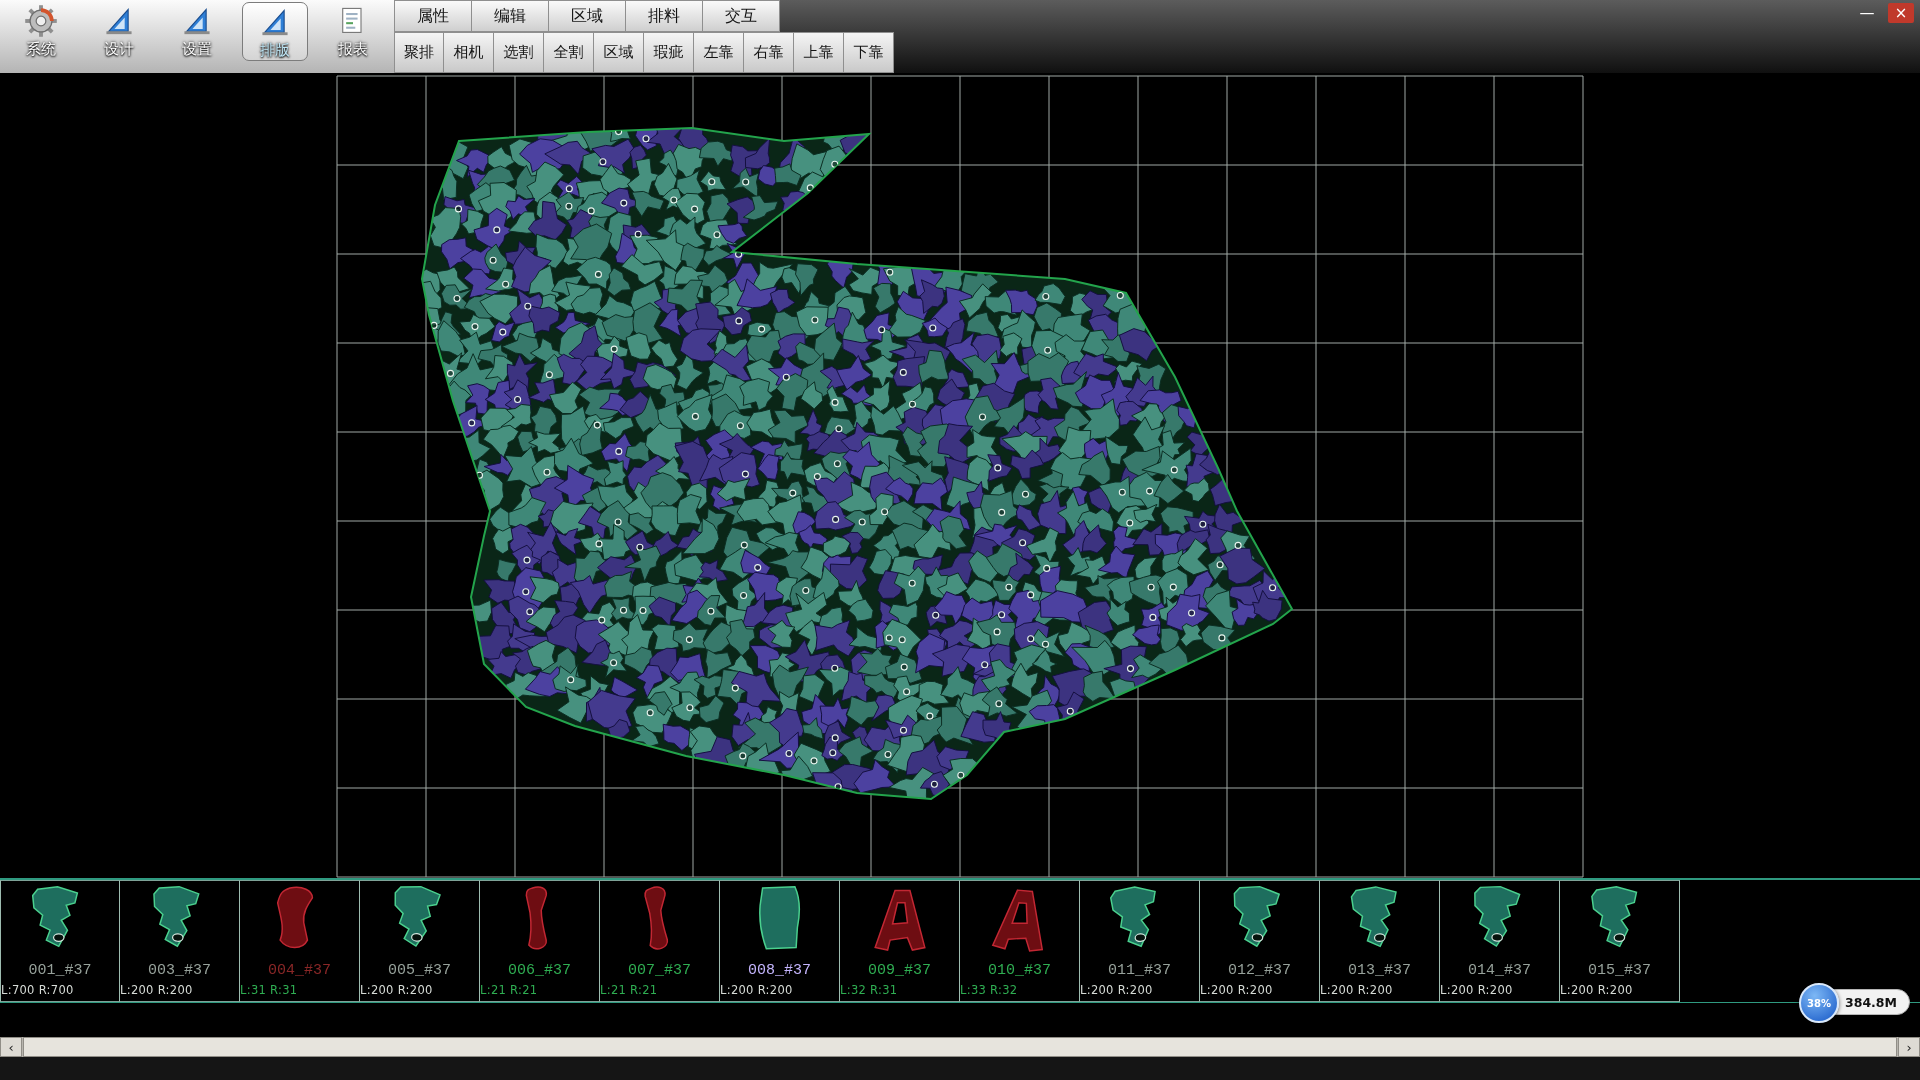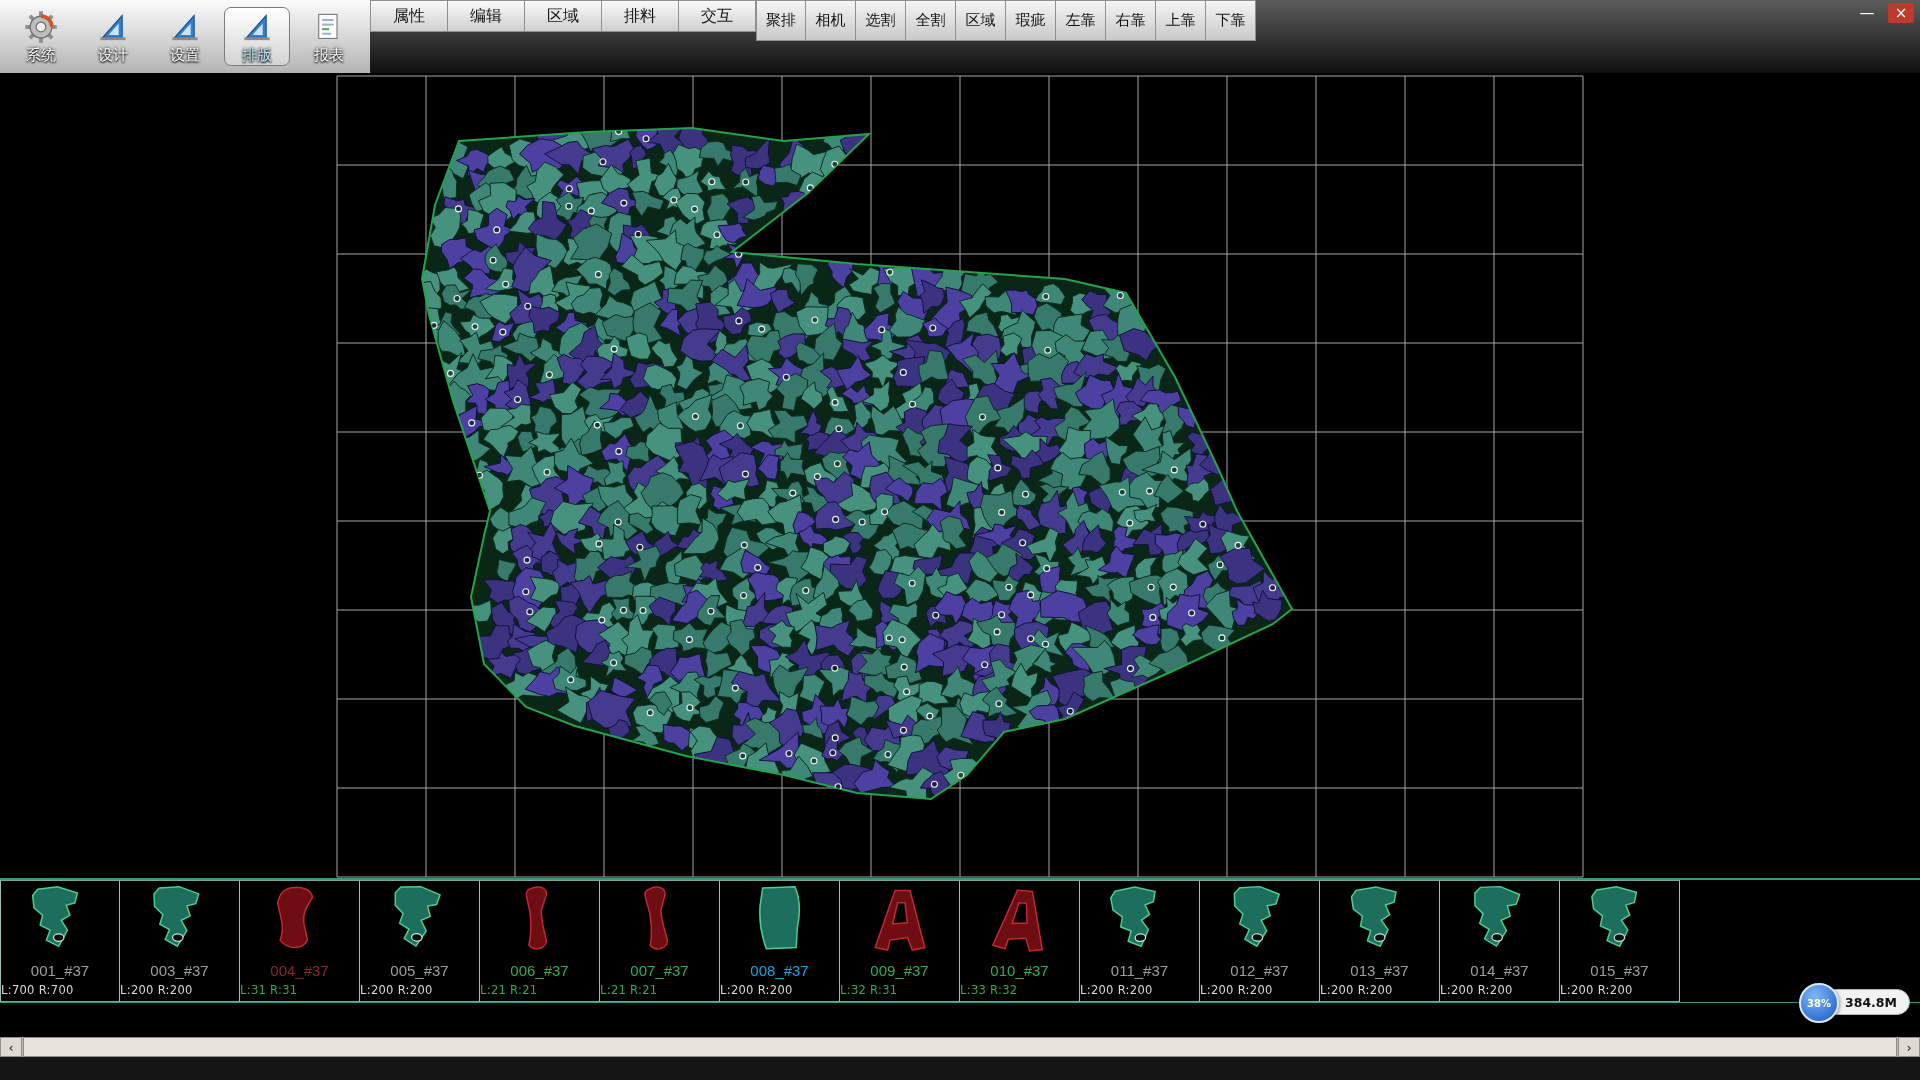--- a/index.html
+++ b/index.html
@@ -1,48 +1,48 @@
 <!DOCTYPE html>
 <html><head>
 <meta charset="utf-8">
 <style>
   *{margin:0;padding:0;box-sizing:border-box}
   html,body{width:1920px;height:1080px;overflow:hidden;background:#000;font-family:"DejaVu Sans",sans-serif}
   .app{width:1920px;height:1080px;display:flex;flex-direction:column;position:relative}
 
   
   .topbar{height:73px;display:flex;background:linear-gradient(180deg,#5c5c5c,#101010);flex:0 0 auto}
-  .big-buttons{display:flex;align-items:center;background:linear-gradient(180deg,#fbfbfb,#b4b4b4);padding:2px 8px;gap:6px}
+  .big-buttons{display:flex;align-items:flex-start;background:linear-gradient(180deg,#fbfbfb,#b4b4b4);padding:2px 8px;gap:12px}
   .big-btn{width:66px;display:flex;flex-direction:column;align-items:center;justify-content:center;cursor:pointer}
   .big-btn.selected{background:linear-gradient(180deg,#ffffff,#d4d4d4);border:1px solid #7c7c7c;border-radius:7px}
   .big-icon{height:38px;display:flex;align-items:center;justify-content:center}
   .big-label{font-size:15px;color:#fff;text-shadow:0 0 3px #000,0 1px 2px #000;font-family:"DejaVu Serif",serif}
   .big-btn.selected .big-label{color:#bfe6f5}
-  .menu-block{display:flex;flex-direction:row;align-items:flex-start}
+  .menu-block{display:flex;flex-direction:column;align-items:flex-start}
   .menu-tabs{display:flex;height:32px;background:linear-gradient(180deg,#f2f2f2,#c4c4c4)}
   .menu-tab{padding:0 22px;display:flex;align-items:center;justify-content:center;background:linear-gradient(180deg,#fafafa,#cfcfcf);border:1px solid #8f8f8f;border-left:none;font-size:16px;color:#141414;cursor:pointer;font-family:"DejaVu Serif",serif}
   .menu-tab:first-child{border-left:1px solid #8f8f8f}
   .tool-row{display:flex;height:41px;background:linear-gradient(180deg,#ececec,#b8b8b8)}
   .tool-btn{width:50px;display:flex;align-items:center;justify-content:center;background:linear-gradient(180deg,#f5f5f5,#c9c9c9);border:1px solid #8f8f8f;border-left:none;font-size:15px;color:#141414;cursor:pointer;font-family:"DejaVu Serif",serif}
   .tool-btn:first-child{border-left:1px solid #8f8f8f}
   .title-area{flex:1;position:relative}
   .win-controls{position:absolute;top:3px;right:6px;display:flex;gap:8px}
   .win-btn{width:26px;height:20px;display:flex;align-items:center;justify-content:center;color:#fff;font-size:15px;cursor:pointer}
   .win-btn.close{background:#c0392b;border-radius:2px}
 
   
   .canvas-wrap{height:805px;flex:0 0 auto;background:#000;position:relative}
   .canvas-wrap svg{display:block;width:100%;height:100%}
 
   
   .thumb-strip{height:125px;flex:0 0 auto;background:#000;border-top:2px solid #2f9a80;border-bottom:1px solid #2f9a80;display:flex}
   .thumb{flex:0 0 120px;position:relative;border-right:1px solid #9dbcb0;border-top:1px solid #7ea297;border-bottom:1px solid #7ea297;cursor:pointer}
   .thumb:first-child{border-left:1px solid #9dbcb0}
   .thumb svg{position:absolute;top:2px;left:50%;width:92px;height:72px}
-  .tname{position:absolute;bottom:22px;width:100%;text-align:center;font-size:15px;font-family:Liberation Sans, sans-serif}
+  .tname{position:absolute;bottom:22px;width:100%;text-align:center;font-size:15px;font-family:Liberation Mono, monospace}
   .tlr{position:absolute;bottom:4px;width:100%;text-align:left;font-size:11.5px;letter-spacing:.3px}
 
   
   .bottom-gap{height:34px;flex:0 0 auto;background:#000;position:relative}
   .mem-badge{position:absolute;right:10px;top:-14px;height:26px;display:flex;align-items:center;background:#f2f2f2;border:1px solid #b5b5b5;border-radius:13px;padding:0 12px 0 38px}
   .mem-text{font-size:12.5px;font-weight:bold;color:#111}
   .progress-circle{position:absolute;left:-8px;top:-7px;width:40px;height:40px;border-radius:50%;background:radial-gradient(circle at 38% 30%,#7db8f5,#2f6fd2 75%);border:2px solid #d9e8fa;box-shadow:0 1px 4px rgba(0,0,0,.6);display:flex;align-items:center;justify-content:center;color:#fff;font-size:10px;font-weight:bold}
   .scrollbar{height:20px;flex:0 0 auto;background:#b8b5ae;display:flex;align-items:stretch}
   .sb-btn{width:22px;background:#dedbd4;border:1px solid #918e87;display:flex;align-items:center;justify-content:center;font-size:13px;color:#222;cursor:pointer}
   .sb-thumb{flex:1;background:#e7e4dd;border:1px solid #918e87;margin:0 1px;cursor:grab}
@@ -1049,21 +1049,21 @@
         <svg viewBox="0 0 56 58" style="transform:translateX(-50%) rotate(-3deg)">
           <path d="M22,4 C28,2 34,4 33,10 L29,22 C29,30 31,38 33,46 C34,52 24,56 19,50 C21,42 21,32 20,24 L17,10 C17,5 19,5 22,4 Z" fill="#6e0d12" stroke="#c22733" stroke-width="1.2"></path>
         </svg>
         <div class="tname" style="color:#2fae52">007_#37</div>
         <div class="tlr" style="color:#2fae52">L:21 R:21</div>
       </div>
       <div class="thumb">
         <svg viewBox="0 0 56 58" style="transform:translateX(-50%) rotate(0deg)">
           <path d="M14,4 L40,3 C45,14 44,26 42,36 L41,52 L17,53 C13,42 11,30 12,18 Z" fill="#1e6e5e" stroke="#4ad08e" stroke-width="1.2"></path>
         </svg>
-        <div class="tname" style="color:#0ea5e9">008_#37</div>
+        <div class="tname" style="color:#c4b5fd">008_#37</div>
         <div class="tlr" style="color:#d6dbd6">L:200 R:200</div>
       </div>
       <div class="thumb">
         <svg viewBox="0 0 56 58" style="transform:translateX(-50%) rotate(0deg)">
           <path d="M24,6 L36,6 L48,52 L38,54 L34,44 L20,46 L18,54 L8,52 Z M26,16 L32,16 L34,32 L22,33 Z" fill="#6e0d12" stroke="#c22733" stroke-width="1.2" fill-rule="evenodd"></path>
         </svg>
         <div class="tname" style="color:#2fae52">009_#37</div>
         <div class="tlr" style="color:#2fae52">L:32 R:31</div>
       </div>
       <div class="thumb">

